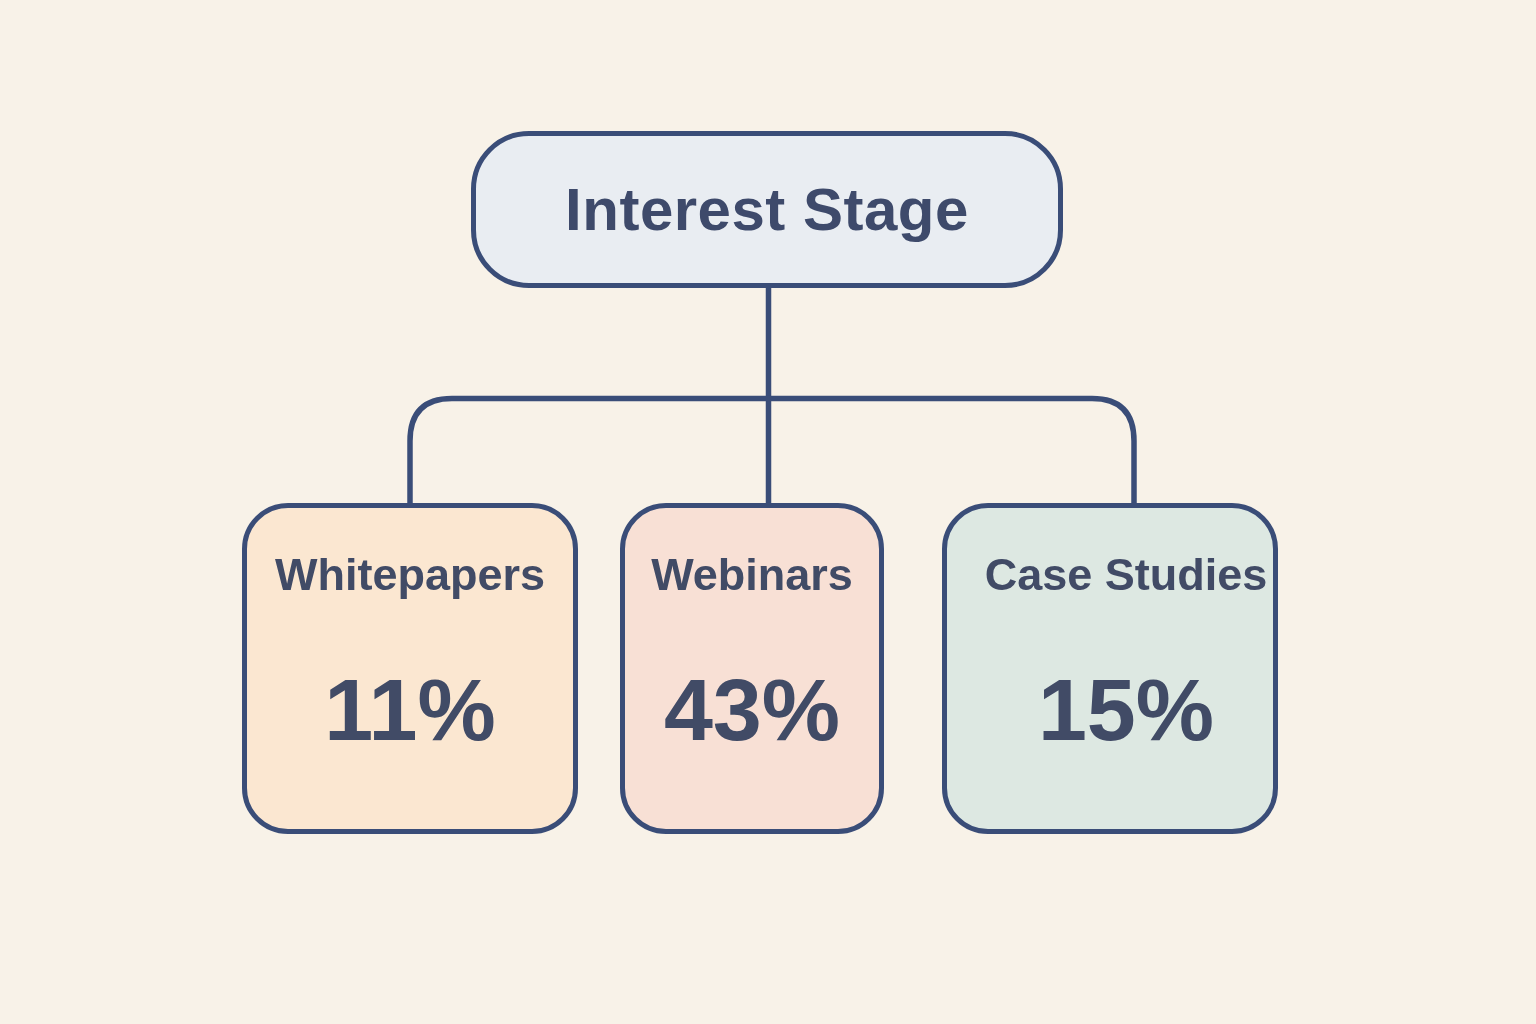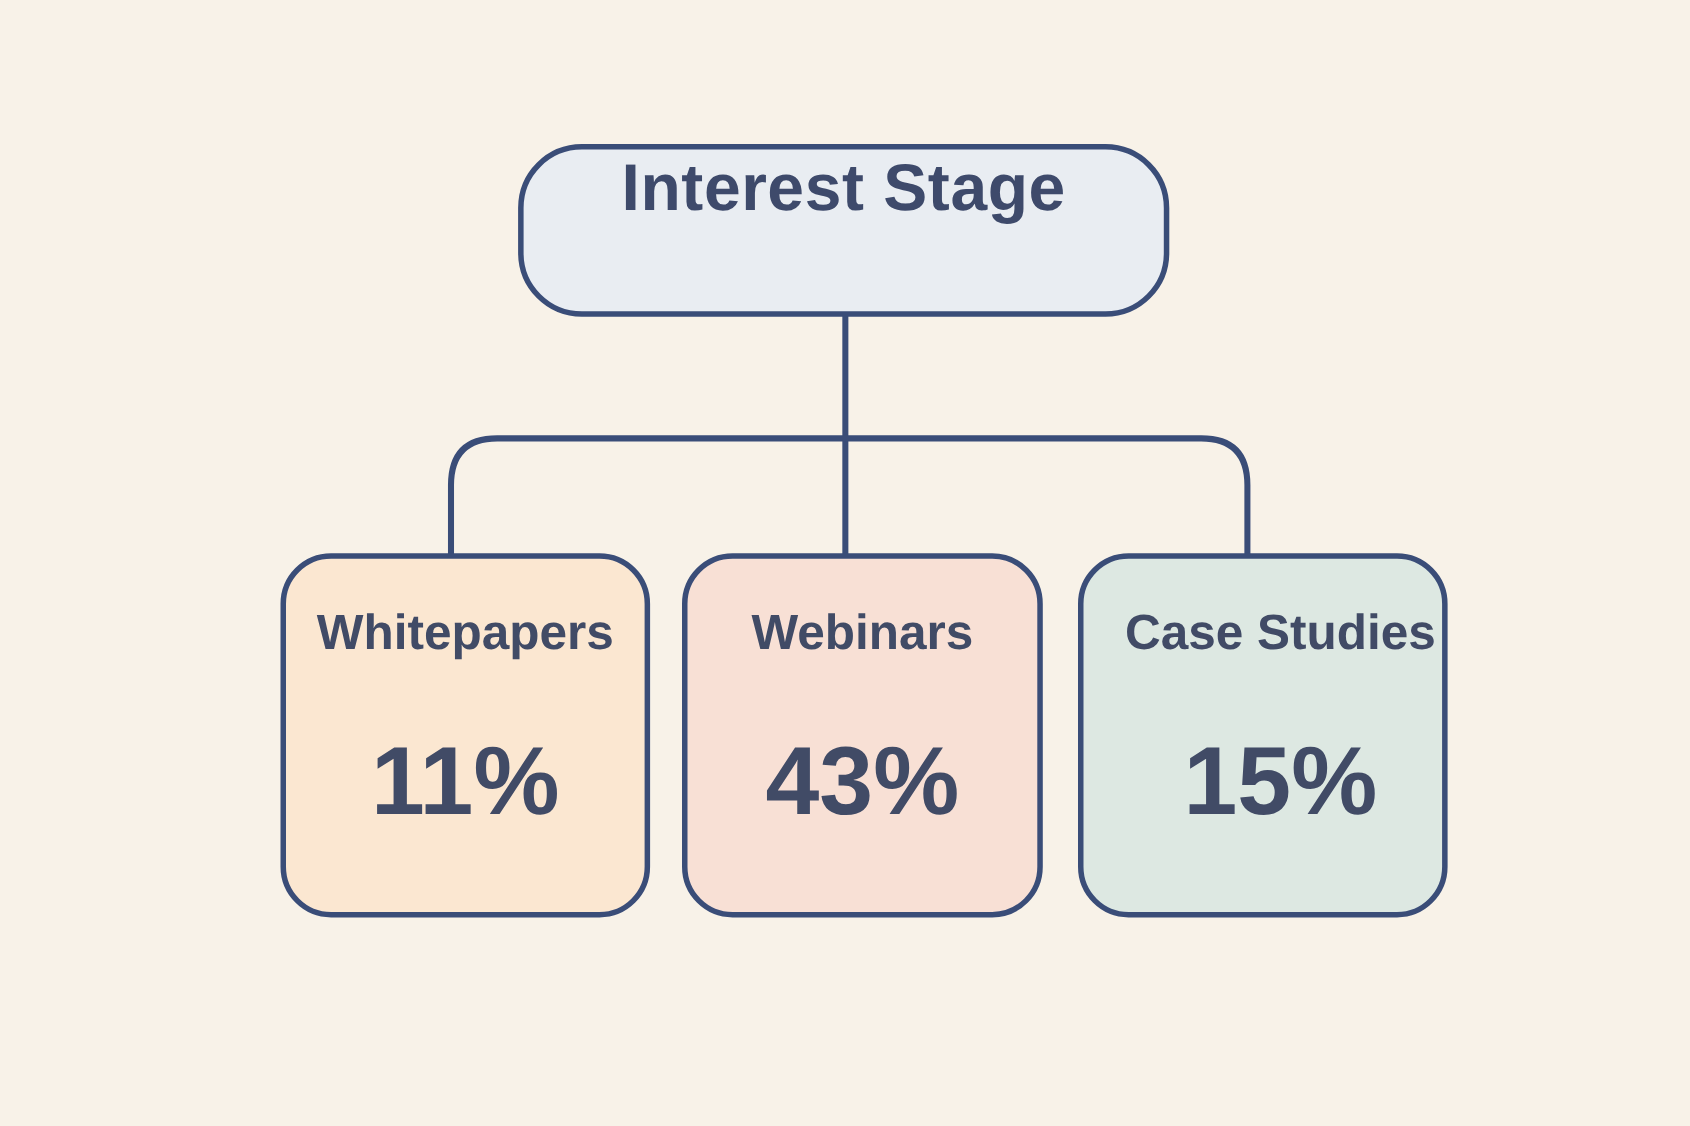--- a/index.html
+++ b/index.html
@@ -31,21 +31,21 @@
     position: absolute;
     left: 471px;
     top: 131px;
     width: 592px;
     height: 157px;
     box-sizing: border-box;
     border: 5px solid #3a4d78;
     border-radius: 58px;
     background: #e9edf2;
     display: flex;
-    align-items: flex-start;
+    align-items: center;
     justify-content: center;
   }
   .root-label {
     font-size: 60px;
     font-weight: 700;
     letter-spacing: 0.5px;
     color: #3e4a6b;
   }
   .node {
     position: absolute;
@@ -53,22 +53,22 @@
     height: 331px;
     box-sizing: border-box;
     border: 5px solid #3a4d78;
     border-radius: 46px;
     display: flex;
     flex-direction: column;
     align-items: center;
     padding-top: 40px;
   }
   .node-0 { left: 242px; width: 336px; }
-  .node-1 { left: 620px; width: 328px; }
-  .node-2 { left: 980px; width: 336px; padding-left: 32px; }
+  .node-1 { left: 620px; width: 264px; }
+  .node-2 { left: 942px; width: 336px; padding-left: 32px; }
   .node-label {
     font-size: 45px;
     font-weight: 700;
     line-height: 1.2;
     white-space: nowrap;
   }
   .node-value {
     font-size: 88px;
     font-weight: 700;
     line-height: 1.1;
@@ -82,21 +82,21 @@
 
   <svg class="connectors" viewBox="0 0 1536 1024" xmlns="http://www.w3.org/2000/svg">
     <path d="M768.5 287 L768.5 506" stroke="#3a4d78"></path>
     <path d="M410 506 L410 441 Q410 398.5 452 398.5 L1092 398.5 Q1134 398.5 1134 441 L1134 506" stroke="#3a4d78"></path>
   </svg>
 
   <div class="root-node" style="background: rgb(233, 237, 242);">
     <span class="root-label">Interest Stage</span>
   </div>
 
-  <div class="node node-0" style="background: rgb(251, 231, 209); margin-left: 13px;">
+  <div class="node node-0" style="background: rgb(251, 231, 209);">
     <div class="node-label">Whitepapers</div>
     <div class="node-value">11%</div>
   </div>
 
   <div class="node node-1" style="background: rgb(248, 224, 213);">
     <div class="node-label">Webinars</div>
     <div class="node-value">43%</div>
   </div>
 
   <div class="node node-2" style="background: rgb(221, 232, 226);">

